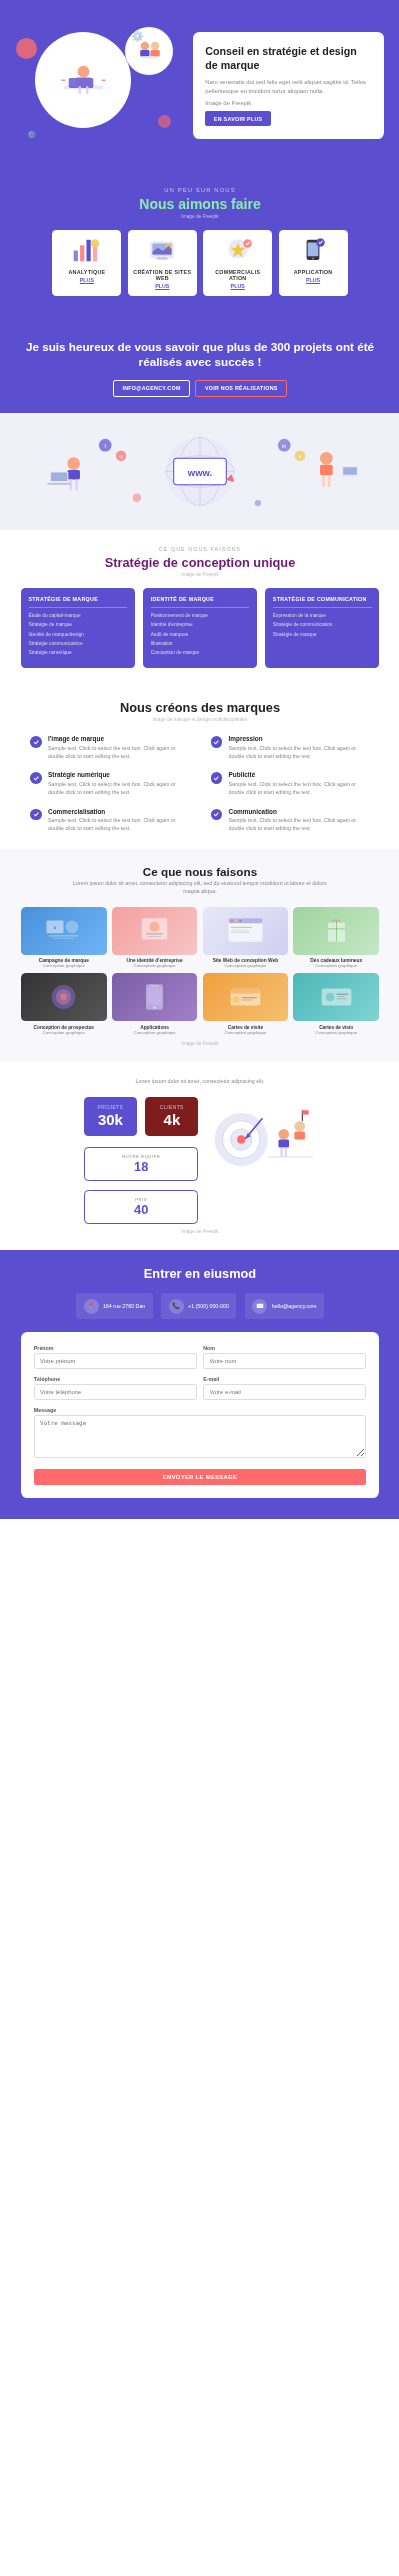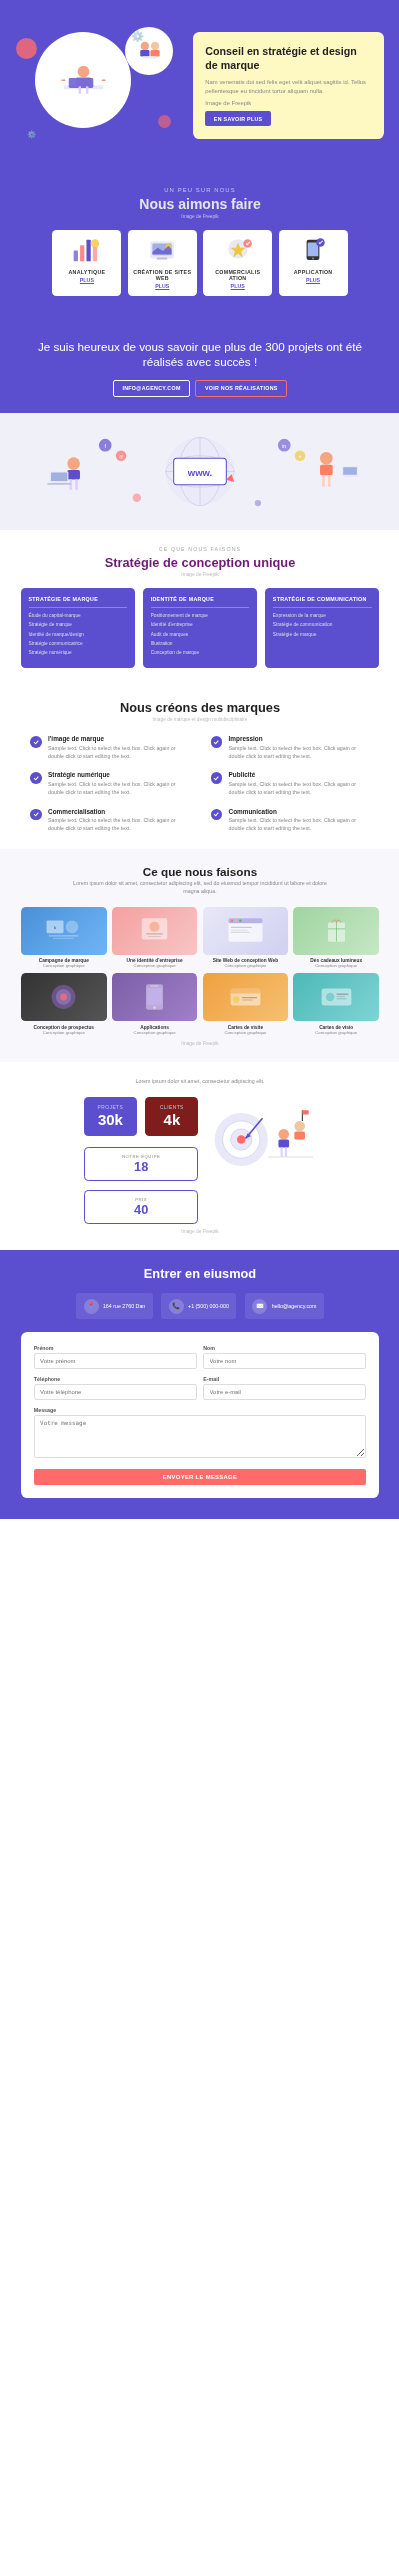--- a/index.html
+++ b/index.html
@@ -64,21 +64,21 @@
       bottom: 16px;
       right: 10.7px;
       width: 13.3px;
       height: 13.3px;
       border-radius: 50%;
       background: #ff6b6b;
       opacity: 0.6;
     }
     .hero-right {
       flex: 1;
-      background: #fef9c3;
+      background: #ffffff;
       border-radius: 6.4px;
       padding: 12.8px;
       margin-left: 10.7px;
     }
     .hero-right h1 {
       font-size: 10.7px;
       font-weight: 700;
       color: #222;
       line-height: 1.3;
       margin-bottom: 5.3px;
@@ -114,21 +114,21 @@
       text-align: center;
     }
     .nous-section .subtitle {
       color: #c5c0f0;
       font-size: 5.9px;
       text-transform: uppercase;
       letter-spacing: 1.1px;
       margin-bottom: 3.2px;
     }
     .nous-section h2 {
-      color: #e5e5e5;
+      color: #86efac;
       font-size: 14px;
       font-weight: 700;
       margin-bottom: 2.1px;
       text-align: center;
     }
     .nous-section .img-credit {
       color: #c5c0f0;
       font-size: 4.8px;
       margin-bottom: 10.7px;
     }
@@ -170,21 +170,21 @@
 
     
     .heureux-section {
       background: #5b4fcf;
       padding: 10.7px 21px 16px;
       text-align: center;
     }
     .heureux-section h2 {
       color: #fff;
       font-size: 11.7px;
-      font-weight: 400;
+      font-weight: 700;
       line-height: 1.3;
       margin-bottom: 10.7px;
     }
     .heureux-btns {
       display: flex;
       gap: 5.3px;
       justify-content: center;
     }
     .btn-outline {
       background: transparent;

